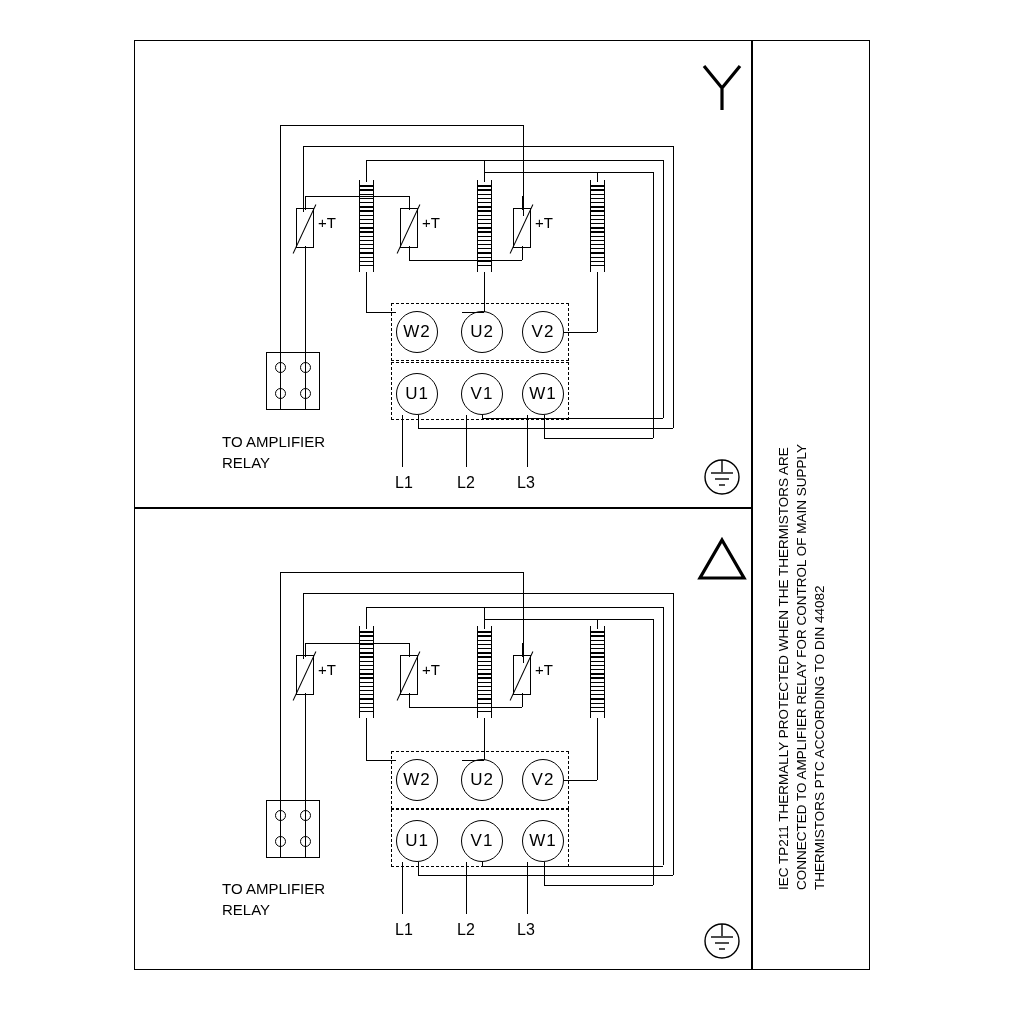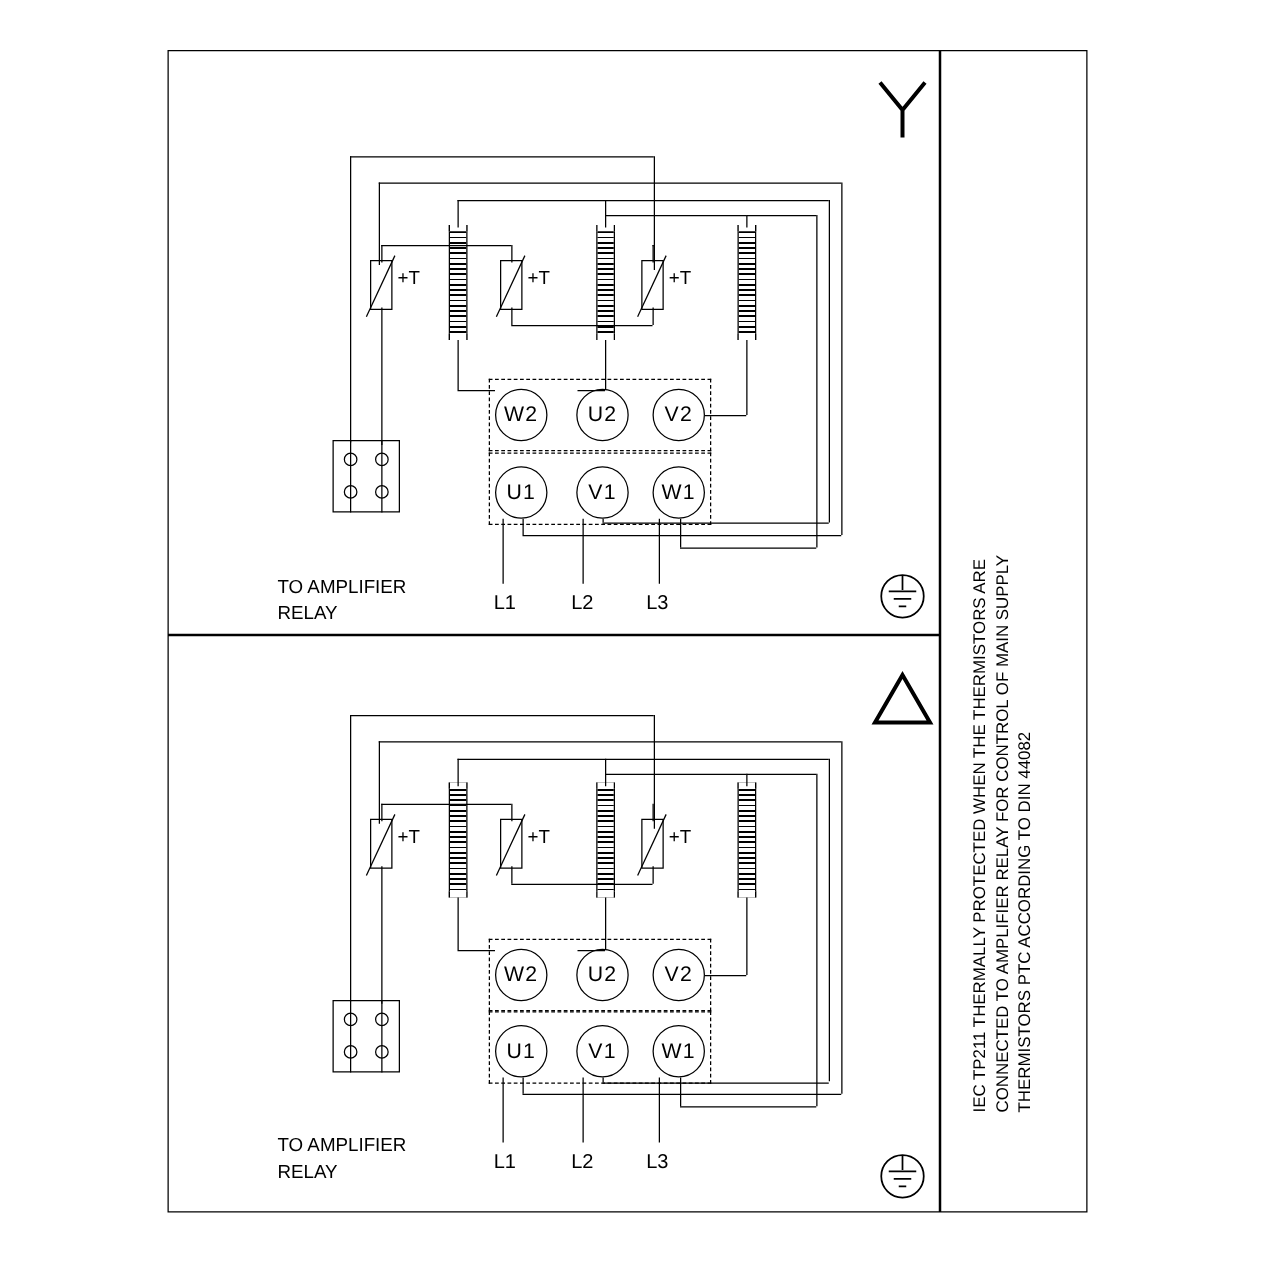--- a/index.html
+++ b/index.html
@@ -115,21 +115,20 @@
     border-radius: 50%;
     box-sizing: border-box;
     background: #fff;
   }
 
   .label {
     position: absolute;
     font-size: 15px;
     line-height: 18px;
     white-space: pre;
-    margin-top: 28px;
   }
   .label-phase {
     position: absolute;
     font-size: 16px;
     line-height: 18px;
   }
 
   
   .note {
     position: absolute;

